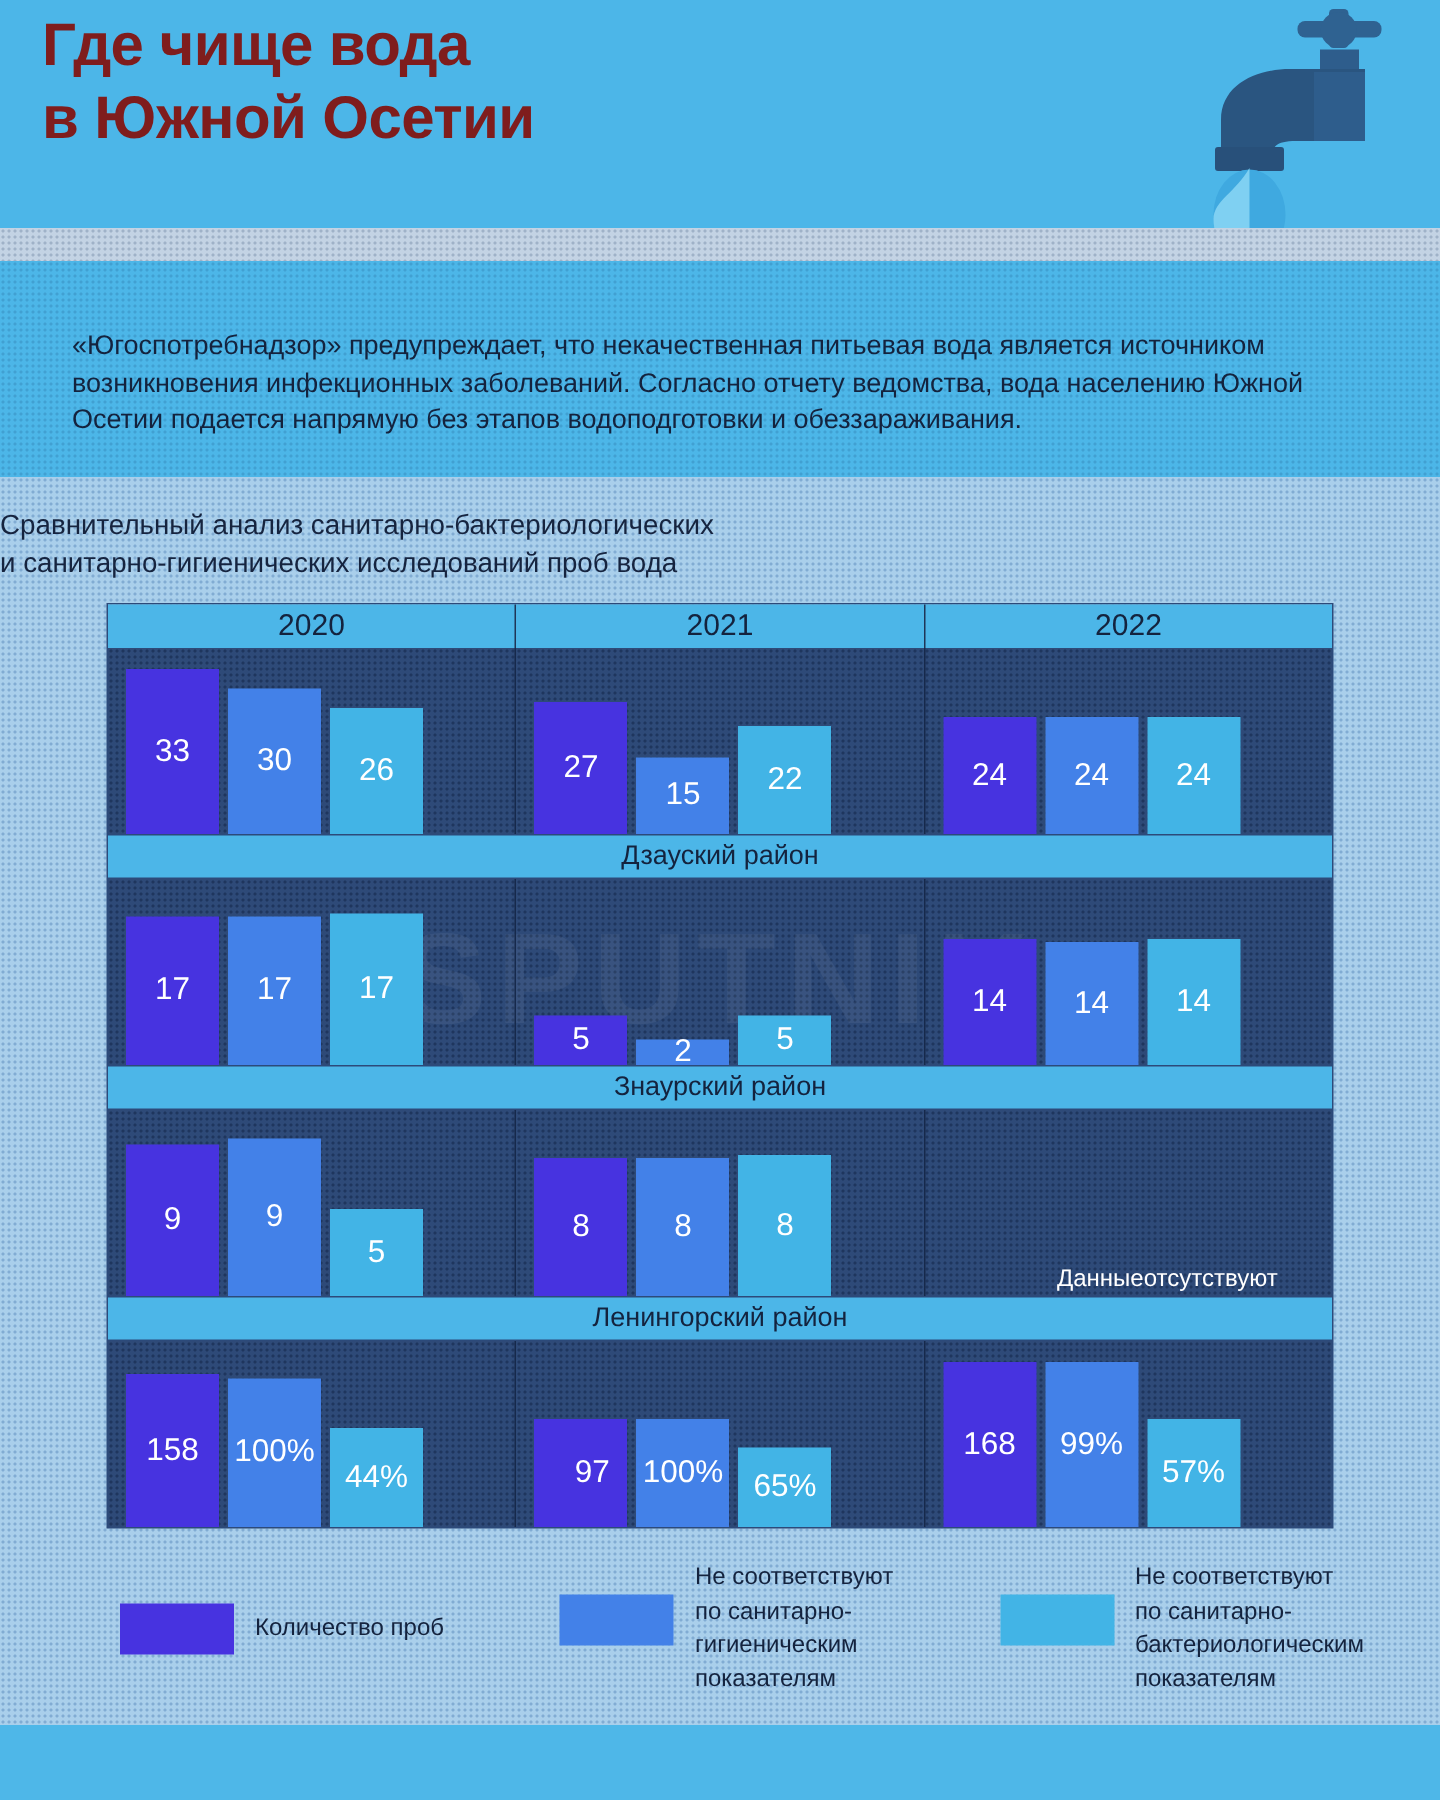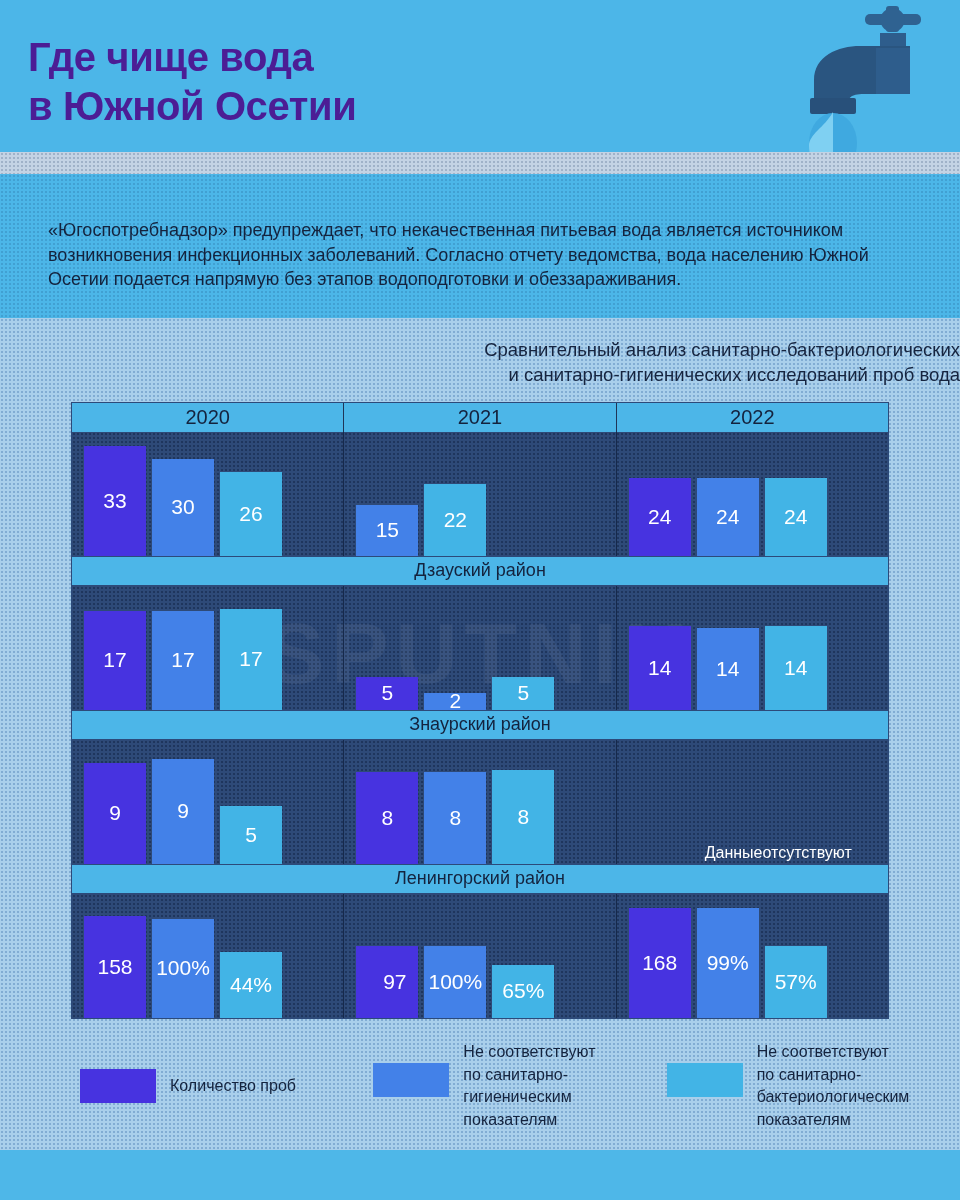--- a/index.html
+++ b/index.html
@@ -16,25 +16,25 @@
   
   .header {
     position: relative;
     height: 152px;
     background: #4cb6e8;
     overflow: hidden;
   }
   .header-title {
     position: absolute;
     left: 28px;
-    top: 33px;
+    top: 6px;
     font-size: 40px;
     line-height: 1.22;
     font-weight: bold;
-    color: #4c1d95;
+    color: #7f1d1d;
     letter-spacing: -0.4px;
   }
   .faucet {
     position: absolute;
     right: 8px;
     top: 0px;
     width: 150px;
     height: 175px;
   }
   .strip-light {
@@ -60,21 +60,21 @@
   }
 
   
   .chart-area {
     background-color: #a9cfeb;
     background-image: radial-gradient(rgba(70,120,175,.40) 1px, transparent 1.1px);
     background-size: 4px 4px;
     padding: 16px 0 0 0;
   }
   .chart-subtitle {
-    text-align: right;
+    text-align: left;
     font-size: 18.5px;
     line-height: 1.35;
     color: #16243f;
     padding: 4px 0 14px 0;
   }
 
   .panel {
     width: 818px;
     margin: 0 auto;
     border: 1px solid #2c4a7a;
@@ -240,20 +240,23 @@
                 <span>33</span>
               </div>
               <div class="bar c1" style="height: 97px; width: 62px;">
                 <span>30</span>
               </div>
               <div class="bar c2" style="height: 84px; width: 62px;">
                 <span>26</span>
               </div>
             </div>
             <div class="group">
+              <div class="bar c0" style="height: 88px; width: 62px;">
+                <span>27</span>
+              </div>
               <div class="bar c1" style="height: 51px; width: 62px;">
                 <span>15</span>
               </div>
               <div class="bar c2" style="height: 72px; width: 62px;">
                 <span>22</span>
               </div>
             </div>
             <div class="group">
               <div class="bar c0" style="height: 78px; width: 62px;">
                 <span>24</span>

